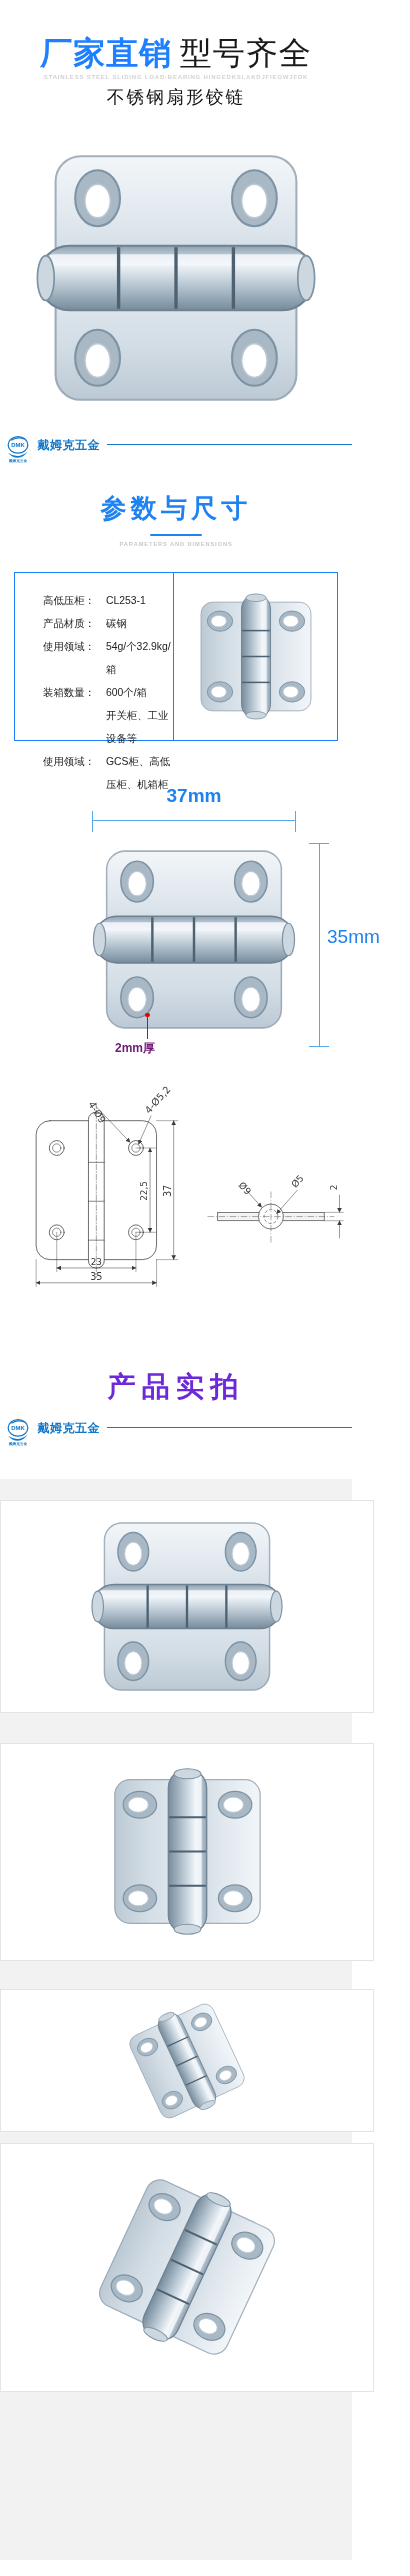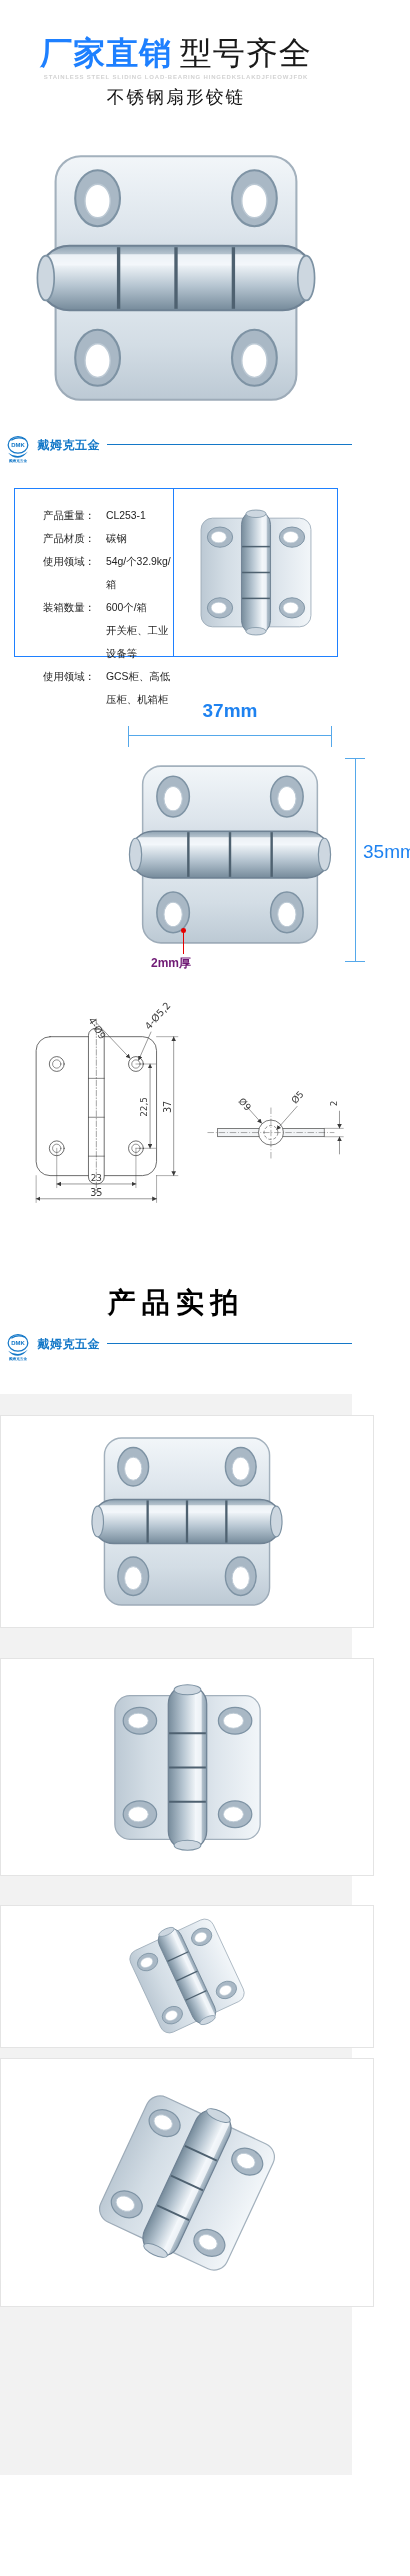--- a/index.html
+++ b/index.html
@@ -38,21 +38,21 @@
 
   
   .param-box { margin:25px 14px 0; border:1px solid #1E80FF; display:flex; height:169px; background:#fff; }
   .param-rows { flex:1; padding:15.6px 0 0 28px; }
   .param-row { display:flex; font-size:10.4px; color:#222; line-height:23px; }
   .param-label { width:63px; flex:0 0 auto; }
   .param-value { flex:1; }
   .param-img { width:164px; border-left:1px solid #1E80FF; display:flex; align-items:center; justify-content:center; }
 
   
-  .dim-photo { position:relative; height:312px; margin-top:14.5px;margin-left:36px; }
+  .dim-photo { position:relative; height:312px; margin-top:14.5px; }
   .dim-hinge { position:absolute; left:92px; top:87px; }
   .dim-width-label {
     position:absolute; left:92px; top:29px; width:204px; text-align:center;
     color:#1E82F0; font-size:19px; font-weight:700;
   }
   .dim-line-h { position:absolute; left:92px; top:64px; width:204px; height:1px; background:#55a8ea; }
   .dim-tick-v { position:absolute; width:1px; height:21px; background:#55a8ea; top:55px; }
   .dim-line-v { position:absolute; left:319px; top:87px; width:1px; height:204px; background:#55a8ea; }
   .dim-tick-h { position:absolute; height:1px; width:20px; background:#55a8ea; left:309px; }
   .dim-height-label {
@@ -62,21 +62,21 @@
   .dim-red-dot { position:absolute; left:145px; top:257px; width:4.7px; height:4.7px; border-radius:50%; background:#E60000; }
   .dim-thickness-label {
     position:absolute; left:115px; top:284px; color:#701a75; font-size:12px; font-weight:700;
   }
 
   
   .tech-drawing { margin-top:17.7px; display:flex; justify-content:center; }
   .tech-drawing text { font-family:"DejaVu Sans", sans-serif; fill:#3a3a3a; }
 
   
-  .gallery-heading { margin-top:69px; text-align:center; font-size:28px; color:#000000; font-weight:600; letter-spacing:6.2px; }
+  .gallery-heading { margin-top:69px; text-align:center; font-size:28px; color:#6d28d9; font-weight:600; letter-spacing:6.2px; }
   .brand-row.second { margin-top:10.4px; }
   .gallery { margin-top:33px; background:#f2f2f2; padding:21px 0 168px; }
   .photo-card {
     width:374px; margin:0 auto; background:#ffffff; border:0.5px solid #e4e4e4;
     display:flex; align-items:center; justify-content:center; overflow:hidden;
   }
   .photo-card.c1 { height:213px; margin-bottom:30px; }
   .photo-card.c2 { height:218px; margin-bottom:28.6px; }
   .photo-card.c3 { height:143px; margin-bottom:10.4px; }
   .photo-card.c4 { height:249px; }
@@ -162,25 +162,30 @@
       <ellipse cx="27" cy="21" rx="19" ry="16" fill="#ffffff" stroke="#1478C8" stroke-width="2.4"></ellipse>
       <path d="M14,12 Q27,4 40,10" fill="none" stroke="#1478C8" stroke-width="2.6"></path>
       <path d="M8,36 Q27,50 46,34 Q38,45 27,46 Q15,45 8,36 Z" fill="#1478C8"></path>
       <text x="27" y="26" text-anchor="middle" font-size="11.5" font-weight="bold" fill="#1478C8">DMK</text>
       <text x="27" y="54" text-anchor="middle" font-size="7" font-weight="bold" fill="#1478C8">戴姆克五金</text>
     </svg>
     <div class="brand-name">戴姆克五金</div>
     <div class="brand-line"></div>
   </div>
 
+  <div class="section-heading-blue">
+    <h2>参数与尺寸</h2>
+    <div class="heading-underline"></div>
+    <div class="heading-en">PARAMETERS AND DIMENSIONS</div>
+  </div>
 
   <div class="param-box">
     <div class="param-rows">
       <div class="param-row">
-        <span class="param-label">产品重量：</span>
+        <span class="param-label">高低压柜：</span>
         <span class="param-value">CL253-1</span>
       </div>
       <div class="param-row">
         <span class="param-label">产品材质：</span>
         <span class="param-value">碳钢</span>
       </div>
       <div class="param-row">
         <span class="param-label">使用领域：</span>
         <span class="param-value">54g/个32.9kg/箱</span>
       </div>

